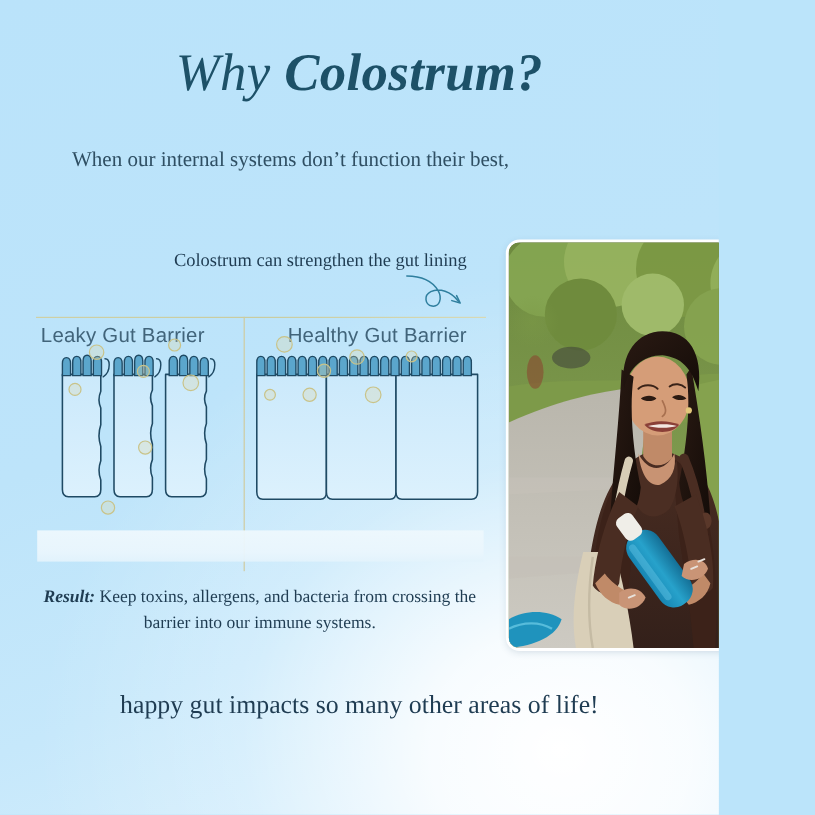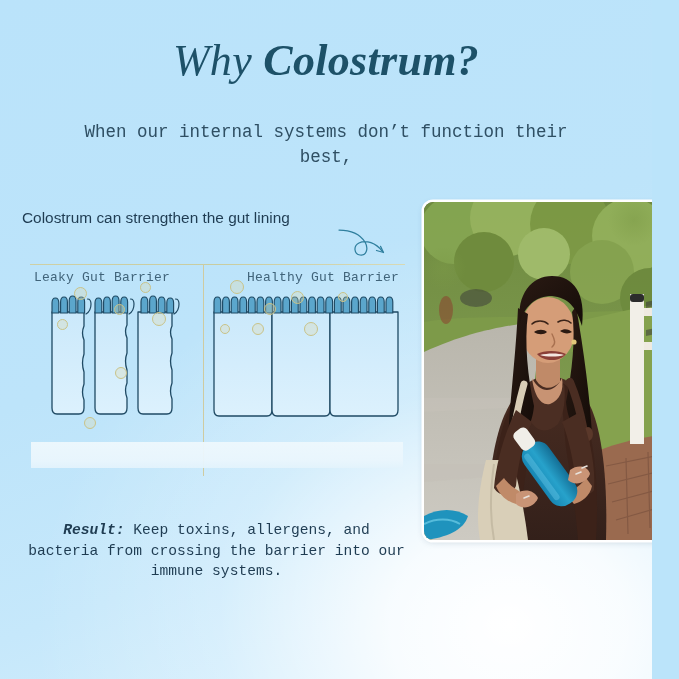--- a/index.html
+++ b/index.html
@@ -2,99 +2,97 @@
 <html><head>
 <meta charset="utf-8">
 <style>
   html,body{margin:0;padding:0;}
   body{
     width:679px;height:679px;overflow:hidden;
     font-family:"Liberation Sans",sans-serif;
     background:#bbe4fa;
   }
   #page{
-    position:relative;width:652px;height:679px;
+    position:relative;width:599px;height:679px;
     background:
       radial-gradient(130% 105% at 78% 92%, #ffffff 0%, rgba(255,255,255,0.85) 14%, rgba(255,255,255,0.25) 34%, rgba(255,255,255,0) 56%),
       linear-gradient(160deg,#bae3fa 0%,#bde4fa 45%,#c6e8fb 70%,#d9f0fd 100%);
     overflow:hidden;
   }
 
   
   #title{
     position:absolute;left:0;right:0;top:38px;
     text-align:center;
     font-family:"Liberation Serif",serif;
     font-size:44px;line-height:1.05;
     color:#1d5168;
     letter-spacing:.3px;
   }
   #title .thin{font-style:italic;font-weight:400;}
   #title .bold{font-style:italic;font-weight:700;}
 
   #subtitle{
     position:absolute;left:60px;right:60px;top:120px;
-    text-align:center;
-    font-family:Liberation Mono, monospace;
+    font-family:Liberation Serif, serif;
     font-size:17.5px;line-height:1.45;
     color:#2f4f63;
   }
 
   
   #diagram{
     position:absolute;left:22px;top:200px;width:385px;height:340px;
   }
   #diagram-caption{
     position:absolute;left:0;right:18px;top:8px;
-    text-align:left;
-    font-family:Liberation Sans, sans-serif;
+    text-align:right;
+    font-family:Liberation Serif, serif;
     font-size:15.4px;line-height:1.32;
     color:#1f3c52;
   }
   #caption-arrow{position:absolute;left:316px;top:24px;width:62px;height:40px;}
 
   #chart{
     position:absolute;left:0;top:64px;width:385px;height:212px;
   }
   #toprule{
     position:absolute;left:8px;top:0;width:375px;height:1.4px;
     background:linear-gradient(90deg,#cfd0a4 0%,#c9cc9f 50%,#d8d9b4 100%);
   }
   #vrule{
     position:absolute;left:181px;top:0;width:1.4px;height:212px;
     background:#cfcba0;
   }
   .side-label{
     position:absolute;top:6px;
-    font-family:Liberation Mono, monospace;
-    font-size:13px;color:#41647a;letter-spacing:.2px;
+    font-family:Liberation Sans, sans-serif;
+    font-size:17px;color:#41647a;letter-spacing:.2px;
   }
   #label-leaky{left:12px;}
-  #label-healthy{right:8px;margin-left:45px;}
+  #label-healthy{right:18px;margin-left:45px;}
 
   #membrane{
     position:absolute;left:9px;top:178px;width:372px;height:26px;
     background:linear-gradient(180deg,#eef8fd 0%,#eaf6fd 70%,#e3f3fc 100%);
     opacity:.95;
   }
 
   .cells{position:absolute;top:26px;height:152px;}
   #cells-leaky{left:8px;width:172px;}
   #cells-healthy{left:186px;width:196px;}
 
   .particle{position:absolute;border-radius:50%;}
 
   
   #result{
     position:absolute;left:4px;right:0;top:288px;
     text-align:center;
-    font-family:Liberation Mono, monospace;
+    font-family:Liberation Serif, serif;
     font-size:14.6px;line-height:1.42;
     color:#1f3c52;
-    margin-top:32px;
   }
   #result b{font-weight:700;font-style:italic;}
 
   
   #photo{
     position:absolute;left:424px;top:202px;width:241px;height:338px;
     border-radius:9px;overflow:hidden;
     box-shadow:0 0 0 2.5px #ffffff, 0 2px 7px rgba(30,70,100,.22);
     background:#5c6b3c;
   }
@@ -341,15 +339,16 @@
           <path d="M152 272 L157 270"></path>
         <path d="M100 296 L105 294"></path>
       </g>
 
       <path d="M0 314 C14 306, 32 306, 44 314 C40 328, 22 336, 0 338 Z" fill="#1f93bd"></path>
       <path d="M0 322 C12 316, 26 316, 36 322" stroke="#57bcdb" stroke-width="2" fill="none"></path>
     </svg>
   </div>
 
   <div id="footer">
+    <div>happy gut impacts so many other areas of life!</div>
   </div>
 
 </div>
 
 </body></html>

